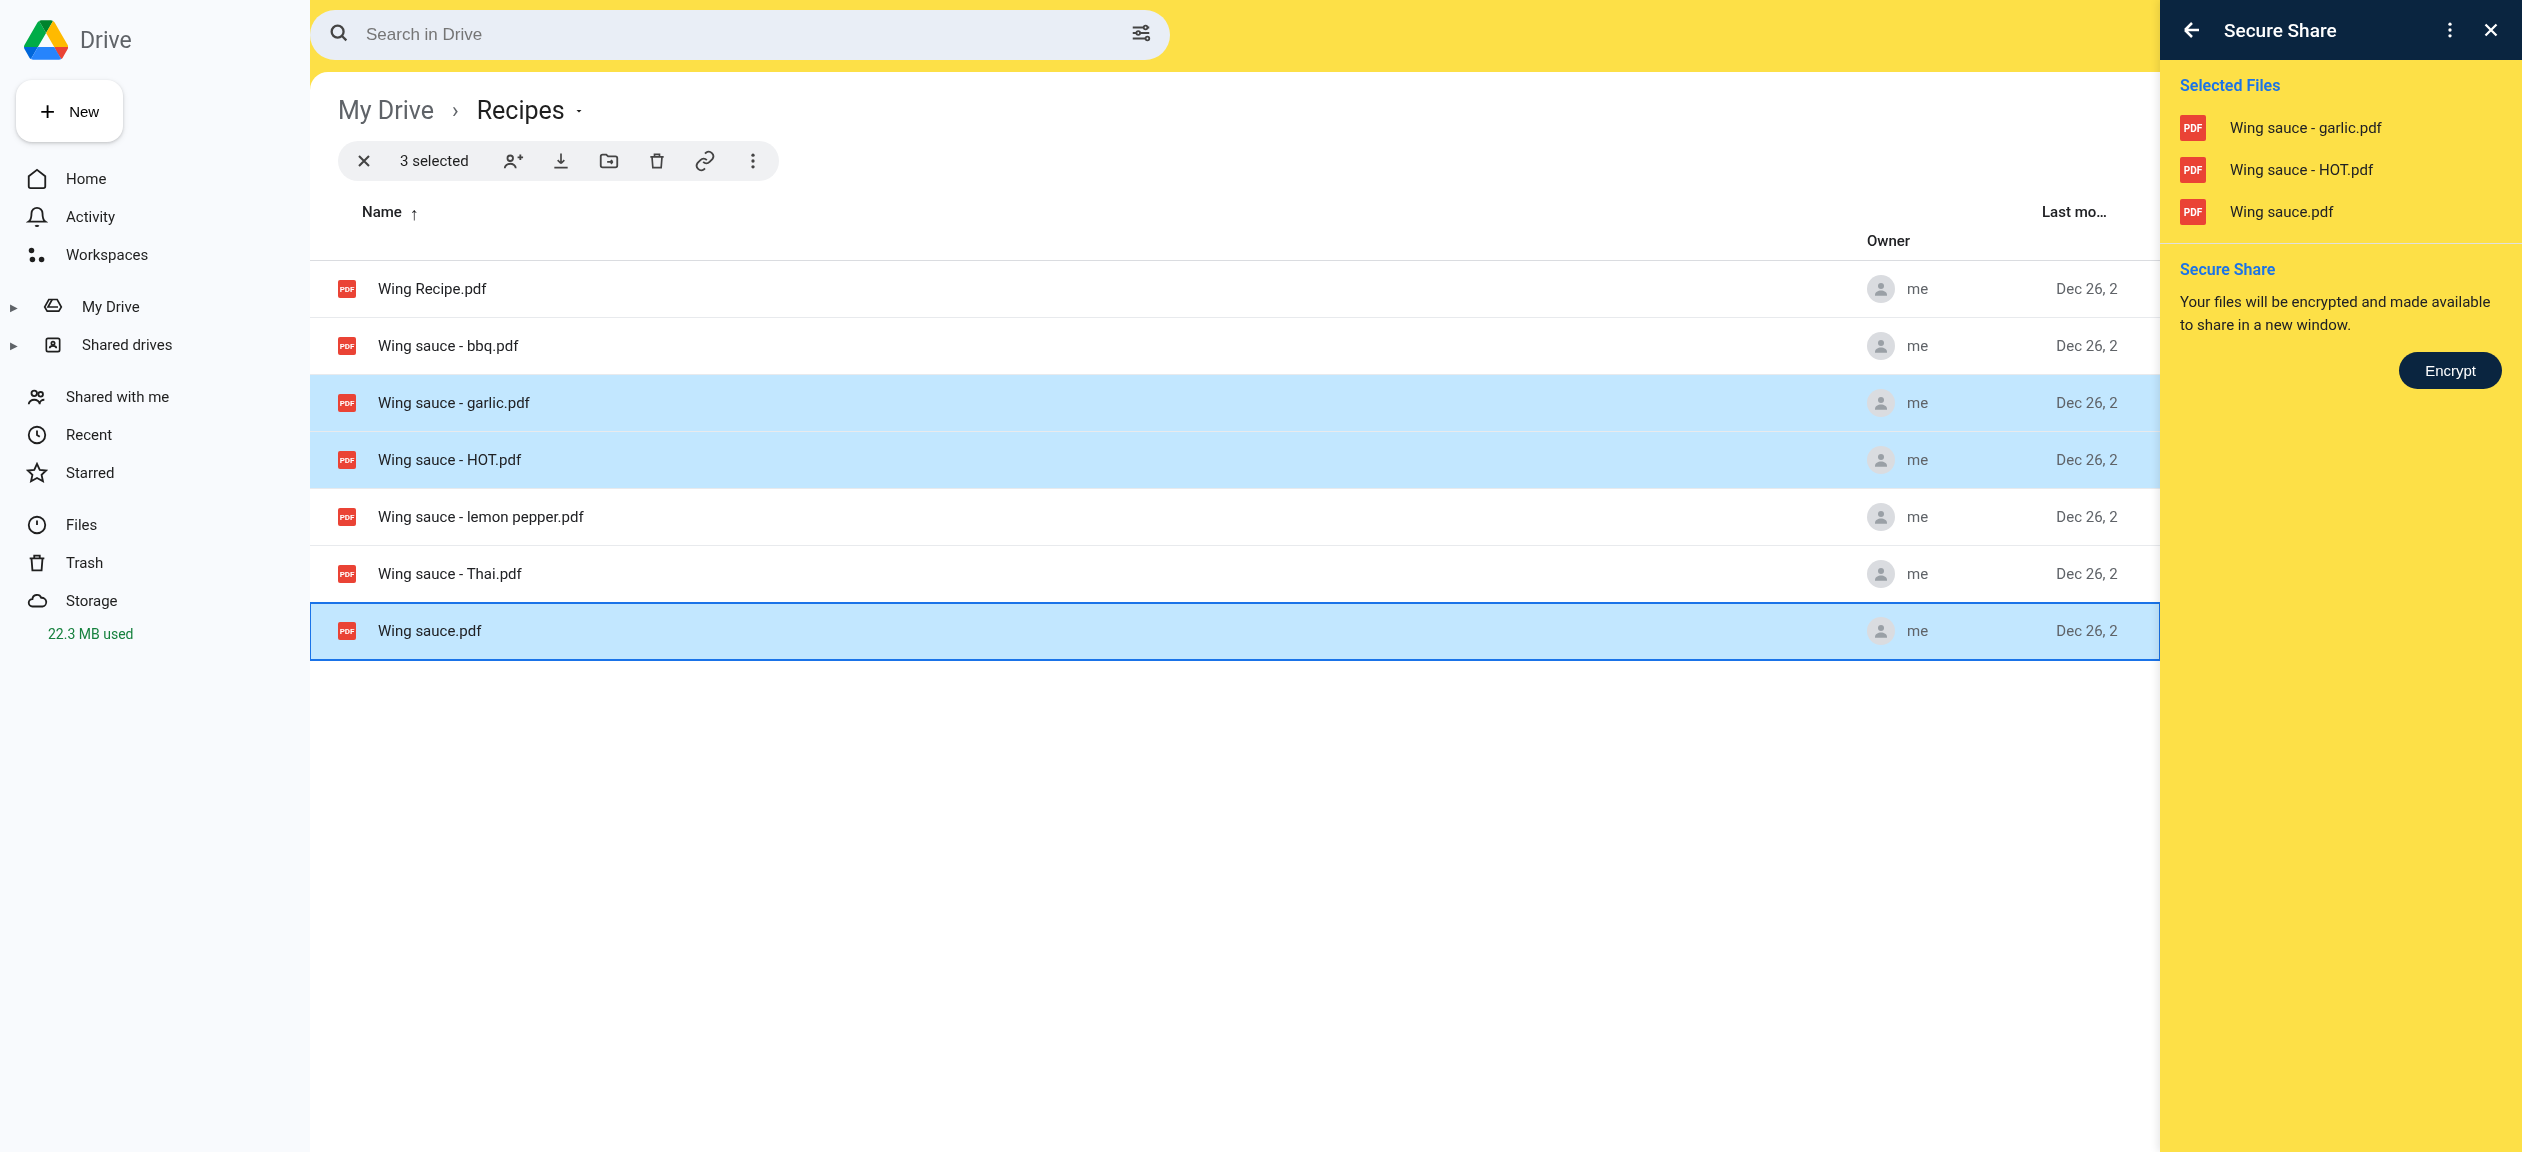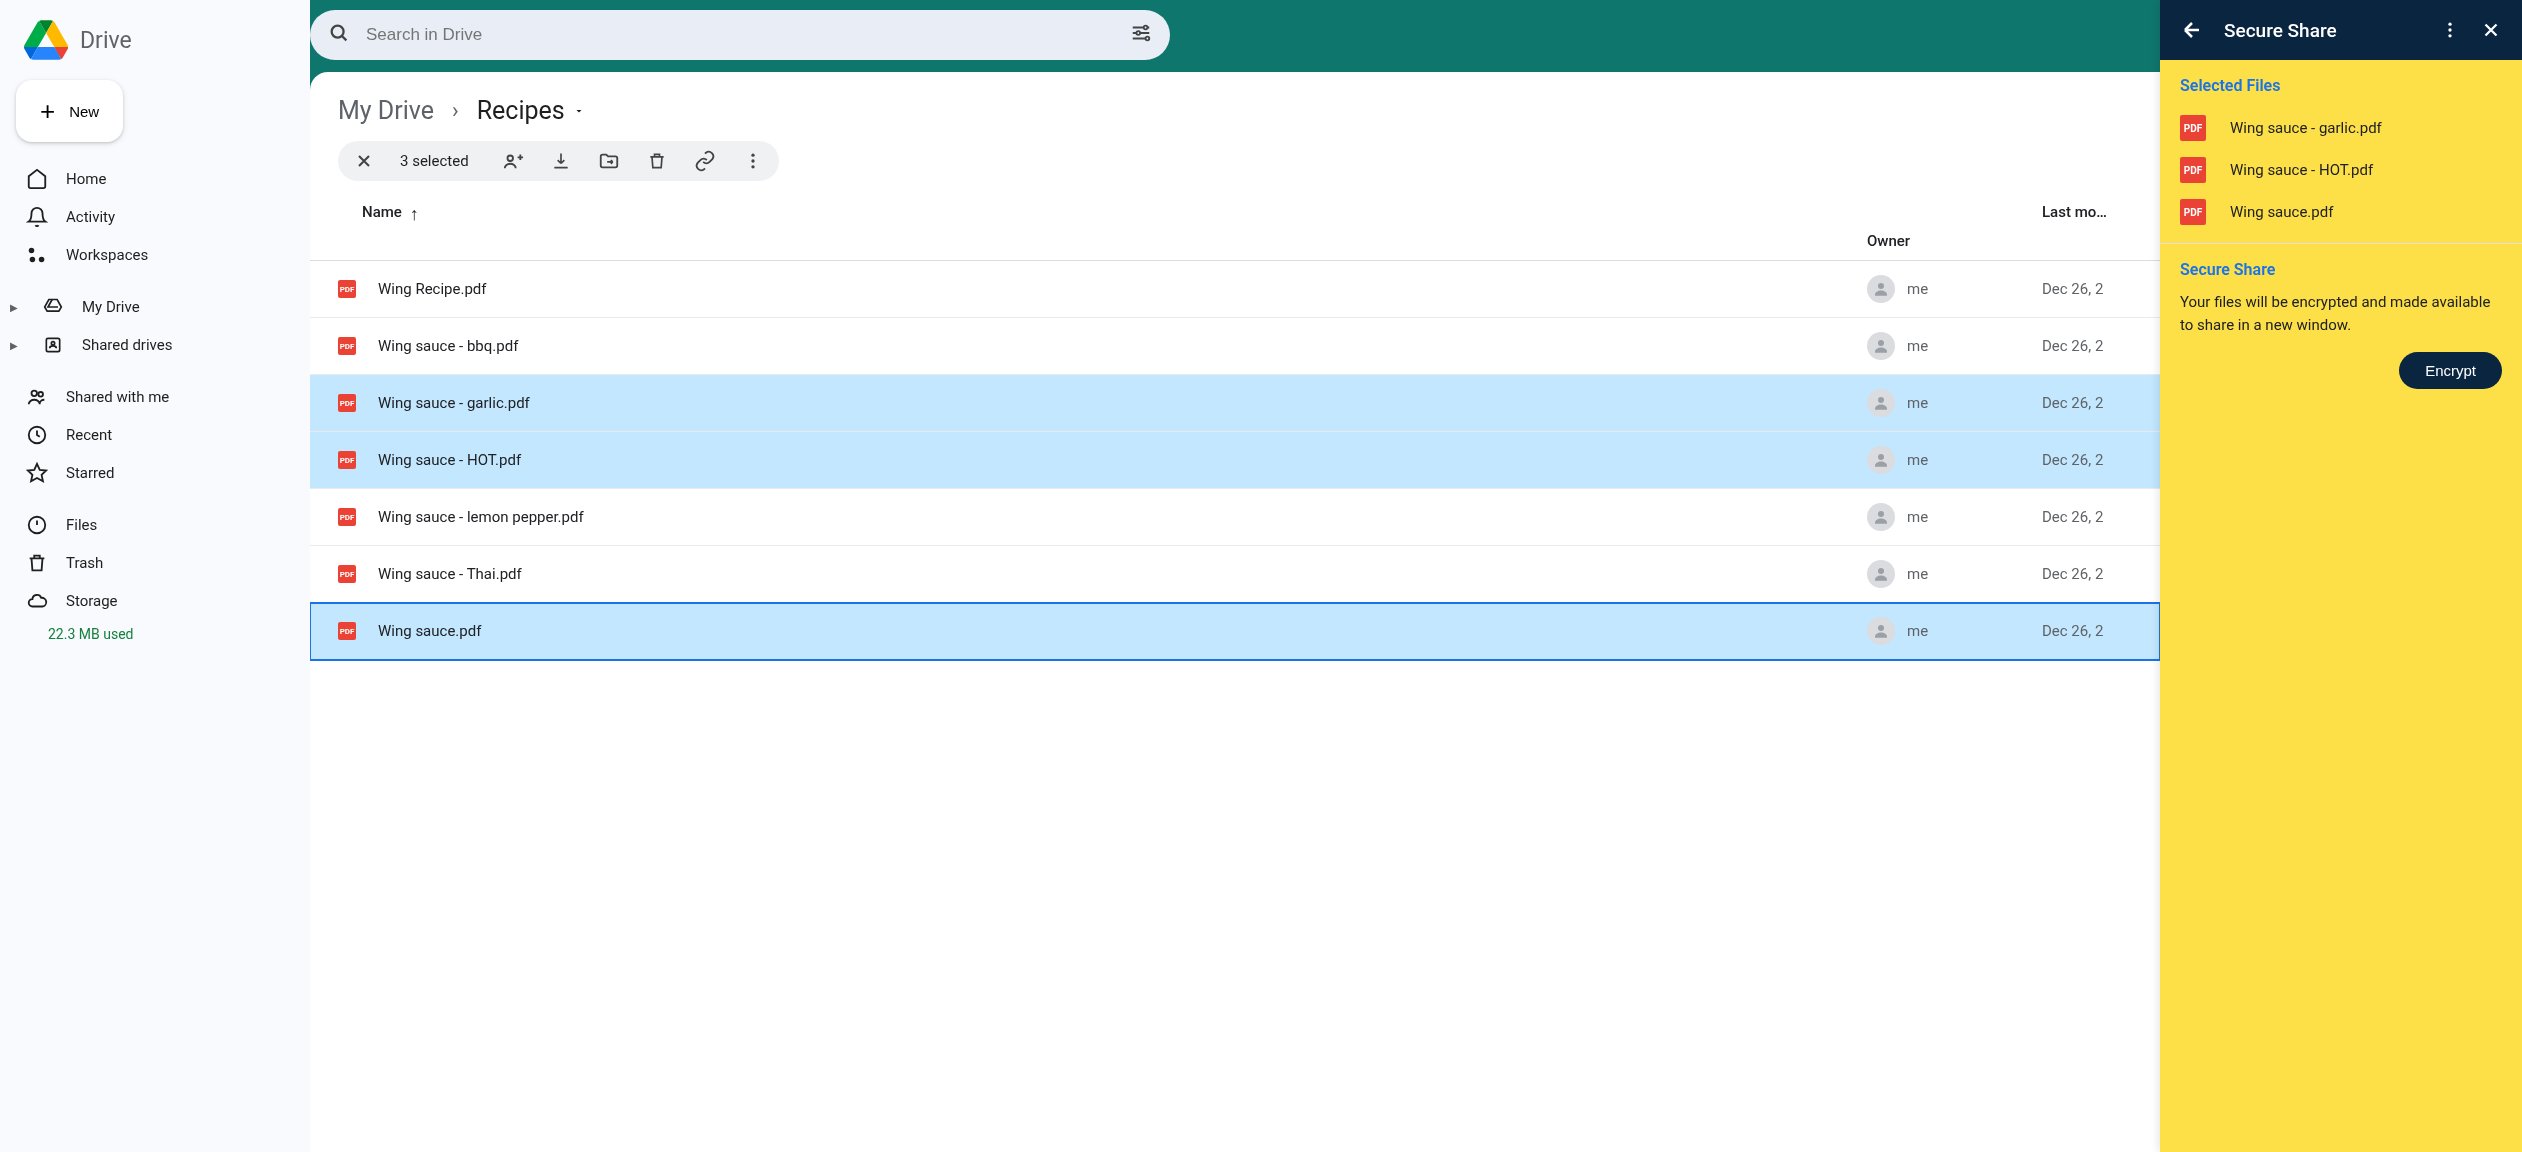--- a/index.html
+++ b/index.html
@@ -98,21 +98,21 @@
       padding: 6px 12px 6px 48px;
       font-size: 14px;
       color: #15803d;
     }
     
     
     .main {
       flex: 1;
       display: flex;
       flex-direction: column;
-      background: #0f766e;
+      background: #fde047;
       min-width: 0;
     }
     
     .search-bar {
       margin: 10px 0 12px 0;
       background: #e9eef6;
       border-radius: 30px;
       display: flex;
       align-items: center;
       padding: 0 18px;
@@ -268,20 +268,21 @@
       align-items: center;
       justify-content: center;
       color: #9aa0a6;
     }
     
     .modified-cell {
       width: 90px;
       color: #5f6368;
       white-space: nowrap;
       overflow: hidden;
+      text-align: center;
     }
     
     
     .side-panel {
       width: 362px;
       background: #fde047;
       flex-shrink: 0;
       display: flex;
       flex-direction: column;
       box-shadow: -2px 0 8px rgba(0,0,0,0.1);

